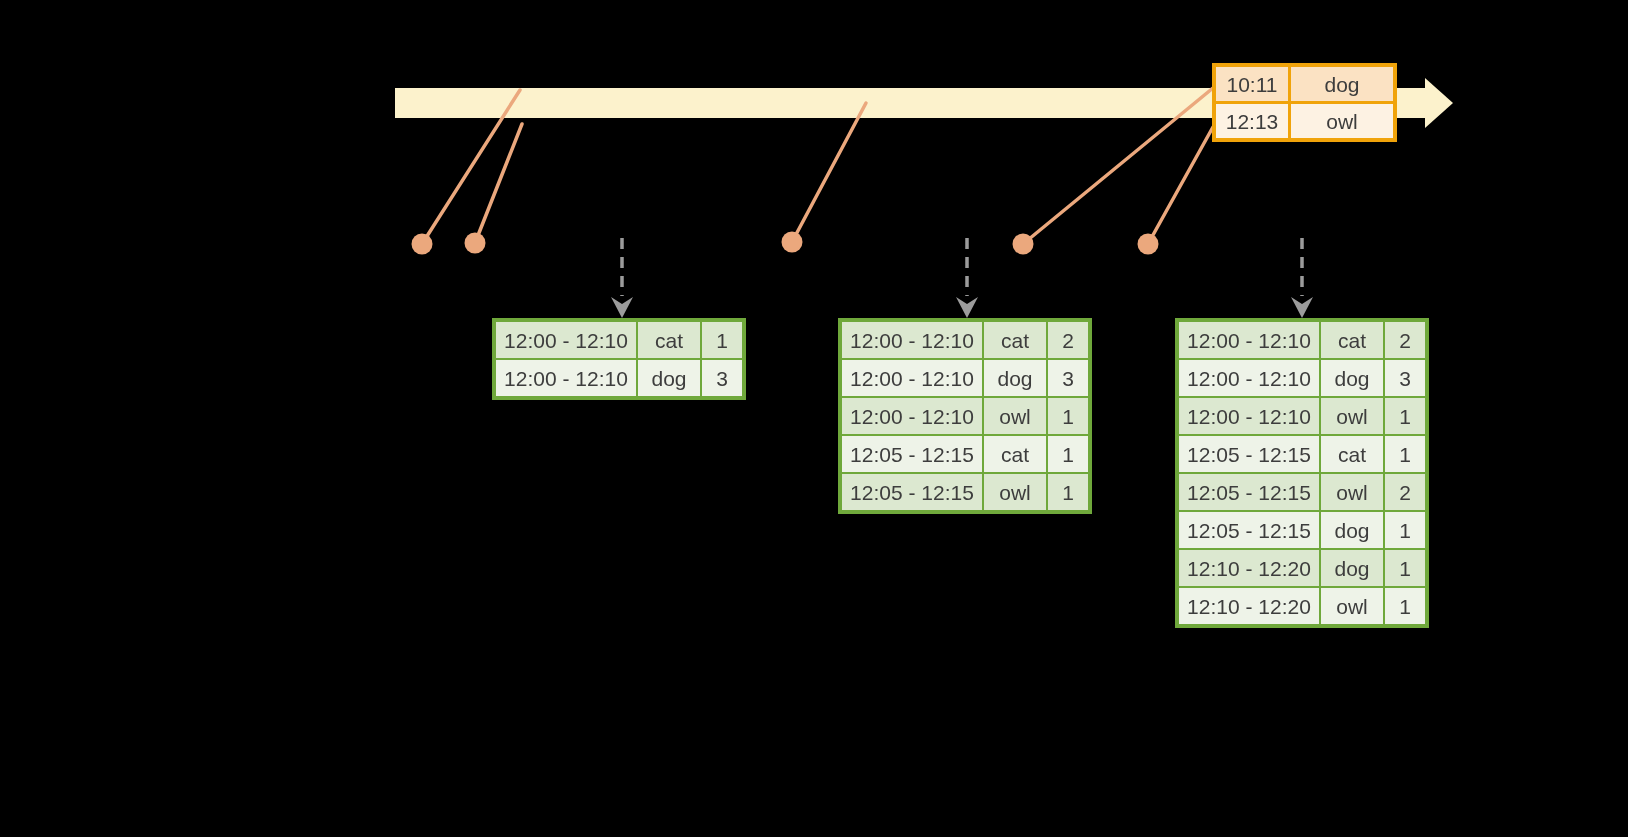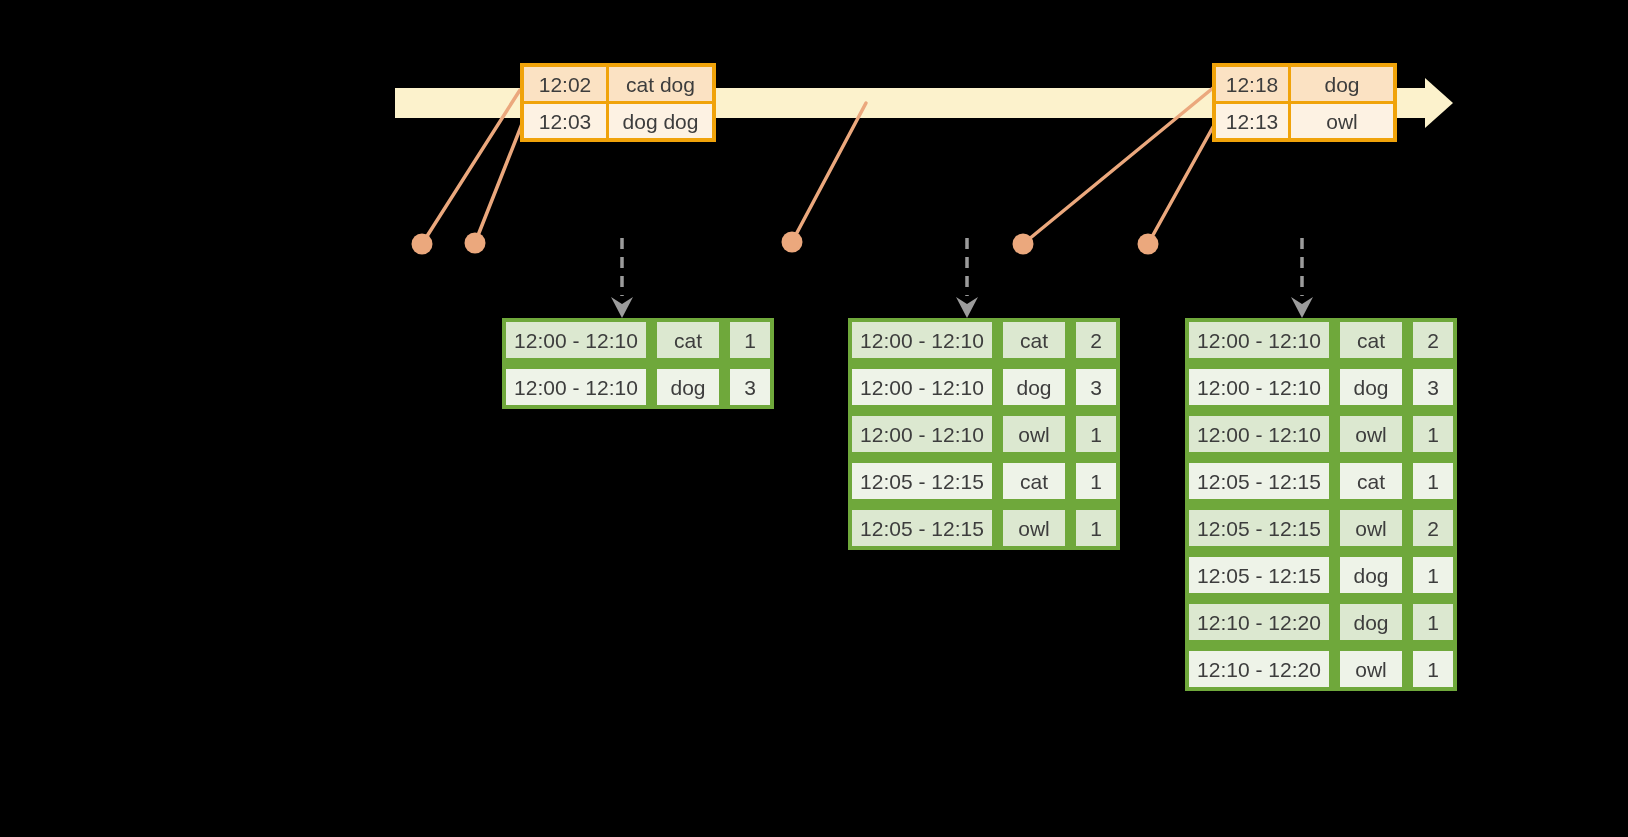--- a/index.html
+++ b/index.html
@@ -15,22 +15,22 @@
     border-left:28px solid #fcf2cc;
   }
   
   .overlay{position:absolute;left:0;top:0;pointer-events:none;}
   
   .etable{position:absolute;display:grid;gap:3px;background:#f0a30a;border:4px solid #f0a30a;}
   .etable.ta{left:520px;top:63px;grid-template-columns:82px 103px;grid-auto-rows:34px;}
   .etable.tb{left:865px;top:85px;grid-template-columns:84px 108px;grid-auto-rows:29px;}
   .etable.tc{left:1212px;top:63px;grid-template-columns:72px 102px;grid-auto-rows:34px;}
   
-  .gtable{position:absolute;display:grid;gap:11px;background:#6fa83b;border:4px solid #6fa83b;
-          grid-template-columns:140px 62px 40px;grid-auto-rows:36px;margin-left:10px;}
+  .gtable{position:absolute;display:grid;gap:2px;background:#6fa83b;border:4px solid #6fa83b;
+          grid-template-columns:140px 62px 40px;grid-auto-rows:36px;}
   .gtable.t1{left:492px;top:318px;}
   .gtable.t2{left:838px;top:318px;}
   .gtable.t3{left:1175px;top:318px;}
   .cell{display:flex;align-items:center;justify-content:center;
         font-size:21px;color:#3d3d3d;white-space:nowrap;line-height:1;}
   .o-dark{background:#fbe2c3;}
   .o-light{background:#fdf2e3;}
   .g-dark{background:#dce8d0;}
   .g-light{background:#eef3e8;}
 </style>
@@ -64,30 +64,24 @@
     <g>
       <line x1="967" y1="238" x2="967" y2="296" stroke="#9c9c9c" stroke-width="3.5" stroke-dasharray="11,8"></line>
       <path d="M967,318 L956,297 L967,304 L978,297 Z" fill="#9c9c9c"></path>
     </g>
     <g>
       <line x1="1302" y1="238" x2="1302" y2="296" stroke="#9c9c9c" stroke-width="3.5" stroke-dasharray="11,8"></line>
       <path d="M1302,318 L1291,297 L1302,304 L1313,297 Z" fill="#9c9c9c"></path>
     </g>
   </svg>
 
-  <div class="etable ta">
-    <div class="cell o-dark">12:02</div>
-    <div class="cell o-dark">cat dog</div>
-    <div class="cell o-light">12:03</div>
-    <div class="cell o-light">dog dog</div>
-  </div>
 
 
   <div class="etable tc">
-    <div class="cell o-dark">12:18</div>
+    <div class="cell o-dark">10:11</div>
     <div class="cell o-dark">dog</div>
     <div class="cell o-light">12:13</div>
     <div class="cell o-light">owl</div>
   </div>
 
   <div class="gtable t1">
     <div class="cell g-dark">12:00 - 12:10</div>
     <div class="cell g-dark">cat</div>
     <div class="cell g-dark">1</div>
     <div class="cell g-light">12:00 - 12:10</div>

